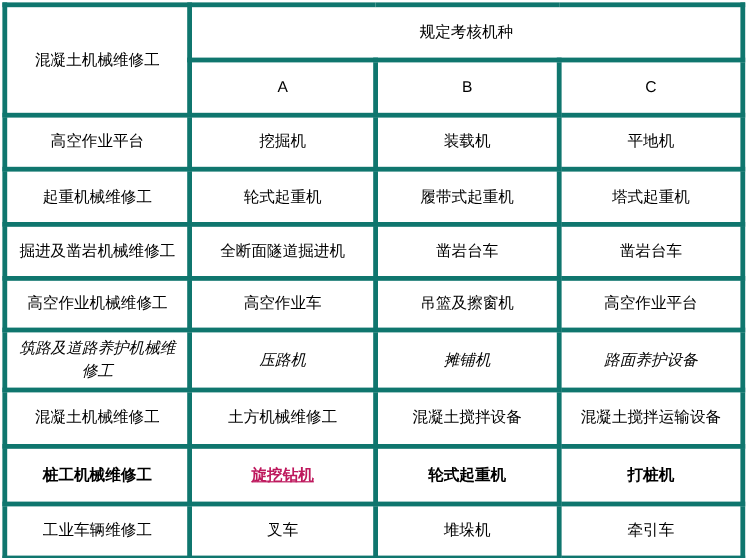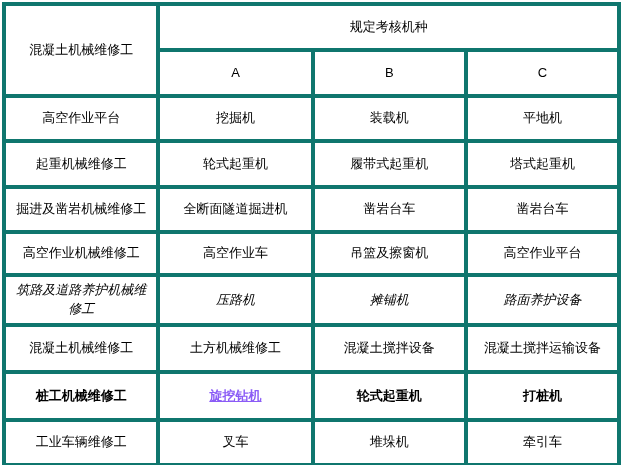--- a/index.html
+++ b/index.html
@@ -31,21 +31,21 @@
   col.c-a{width:25.1%;}
   col.c-b{width:24.9%;}
   col.c-c{width:24.9%;}
   tr.h46{height:46px;}
   tr.h45{height:45px;}
   tr.h43{height:43px;margin-left:28px;}
   tr.h50{height:50px;font-style:italic;}
   tr.h47{height:47px;margin-left:40px;}
   tr.h48{height:48px;font-weight:bold;}
   a.cell-link{
-    color:#8b5cf6;
+    color:#be185d;
     text-decoration:underline;
     cursor:pointer;
   }
 </style>
 </head>
 <body>
 
 <div id="canvas">
   <table id="exam-table">
     <colgroup>

